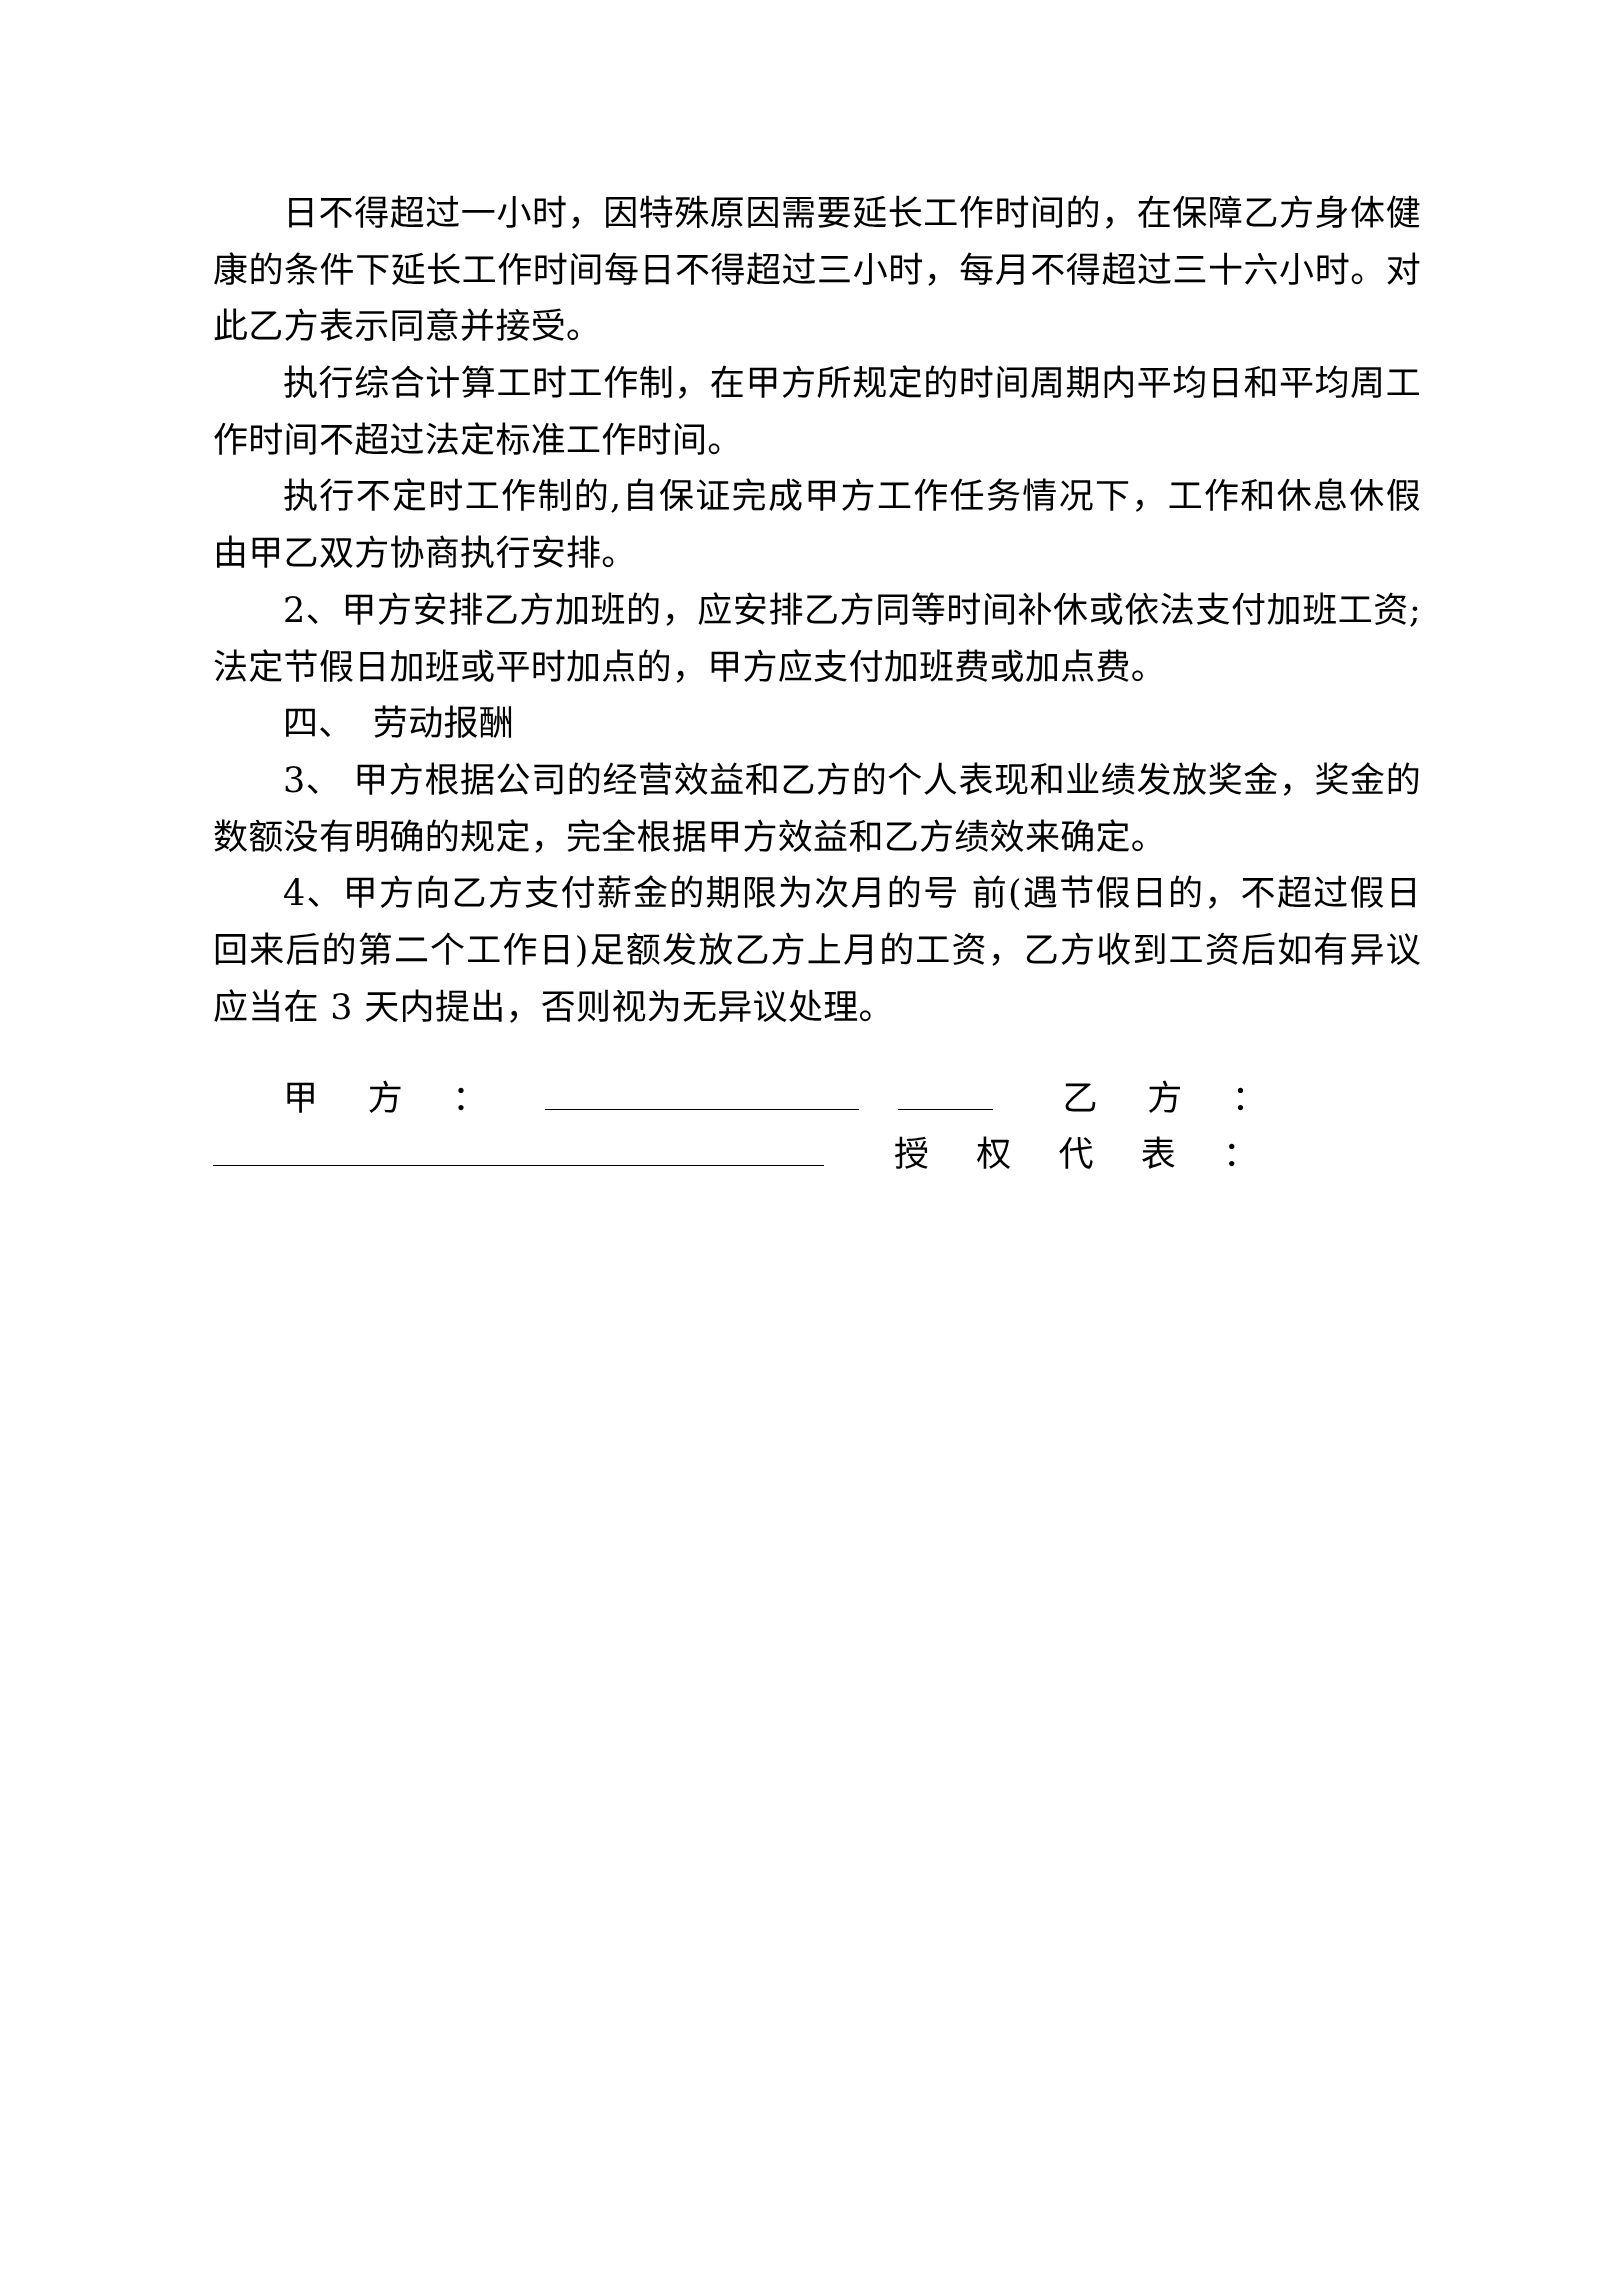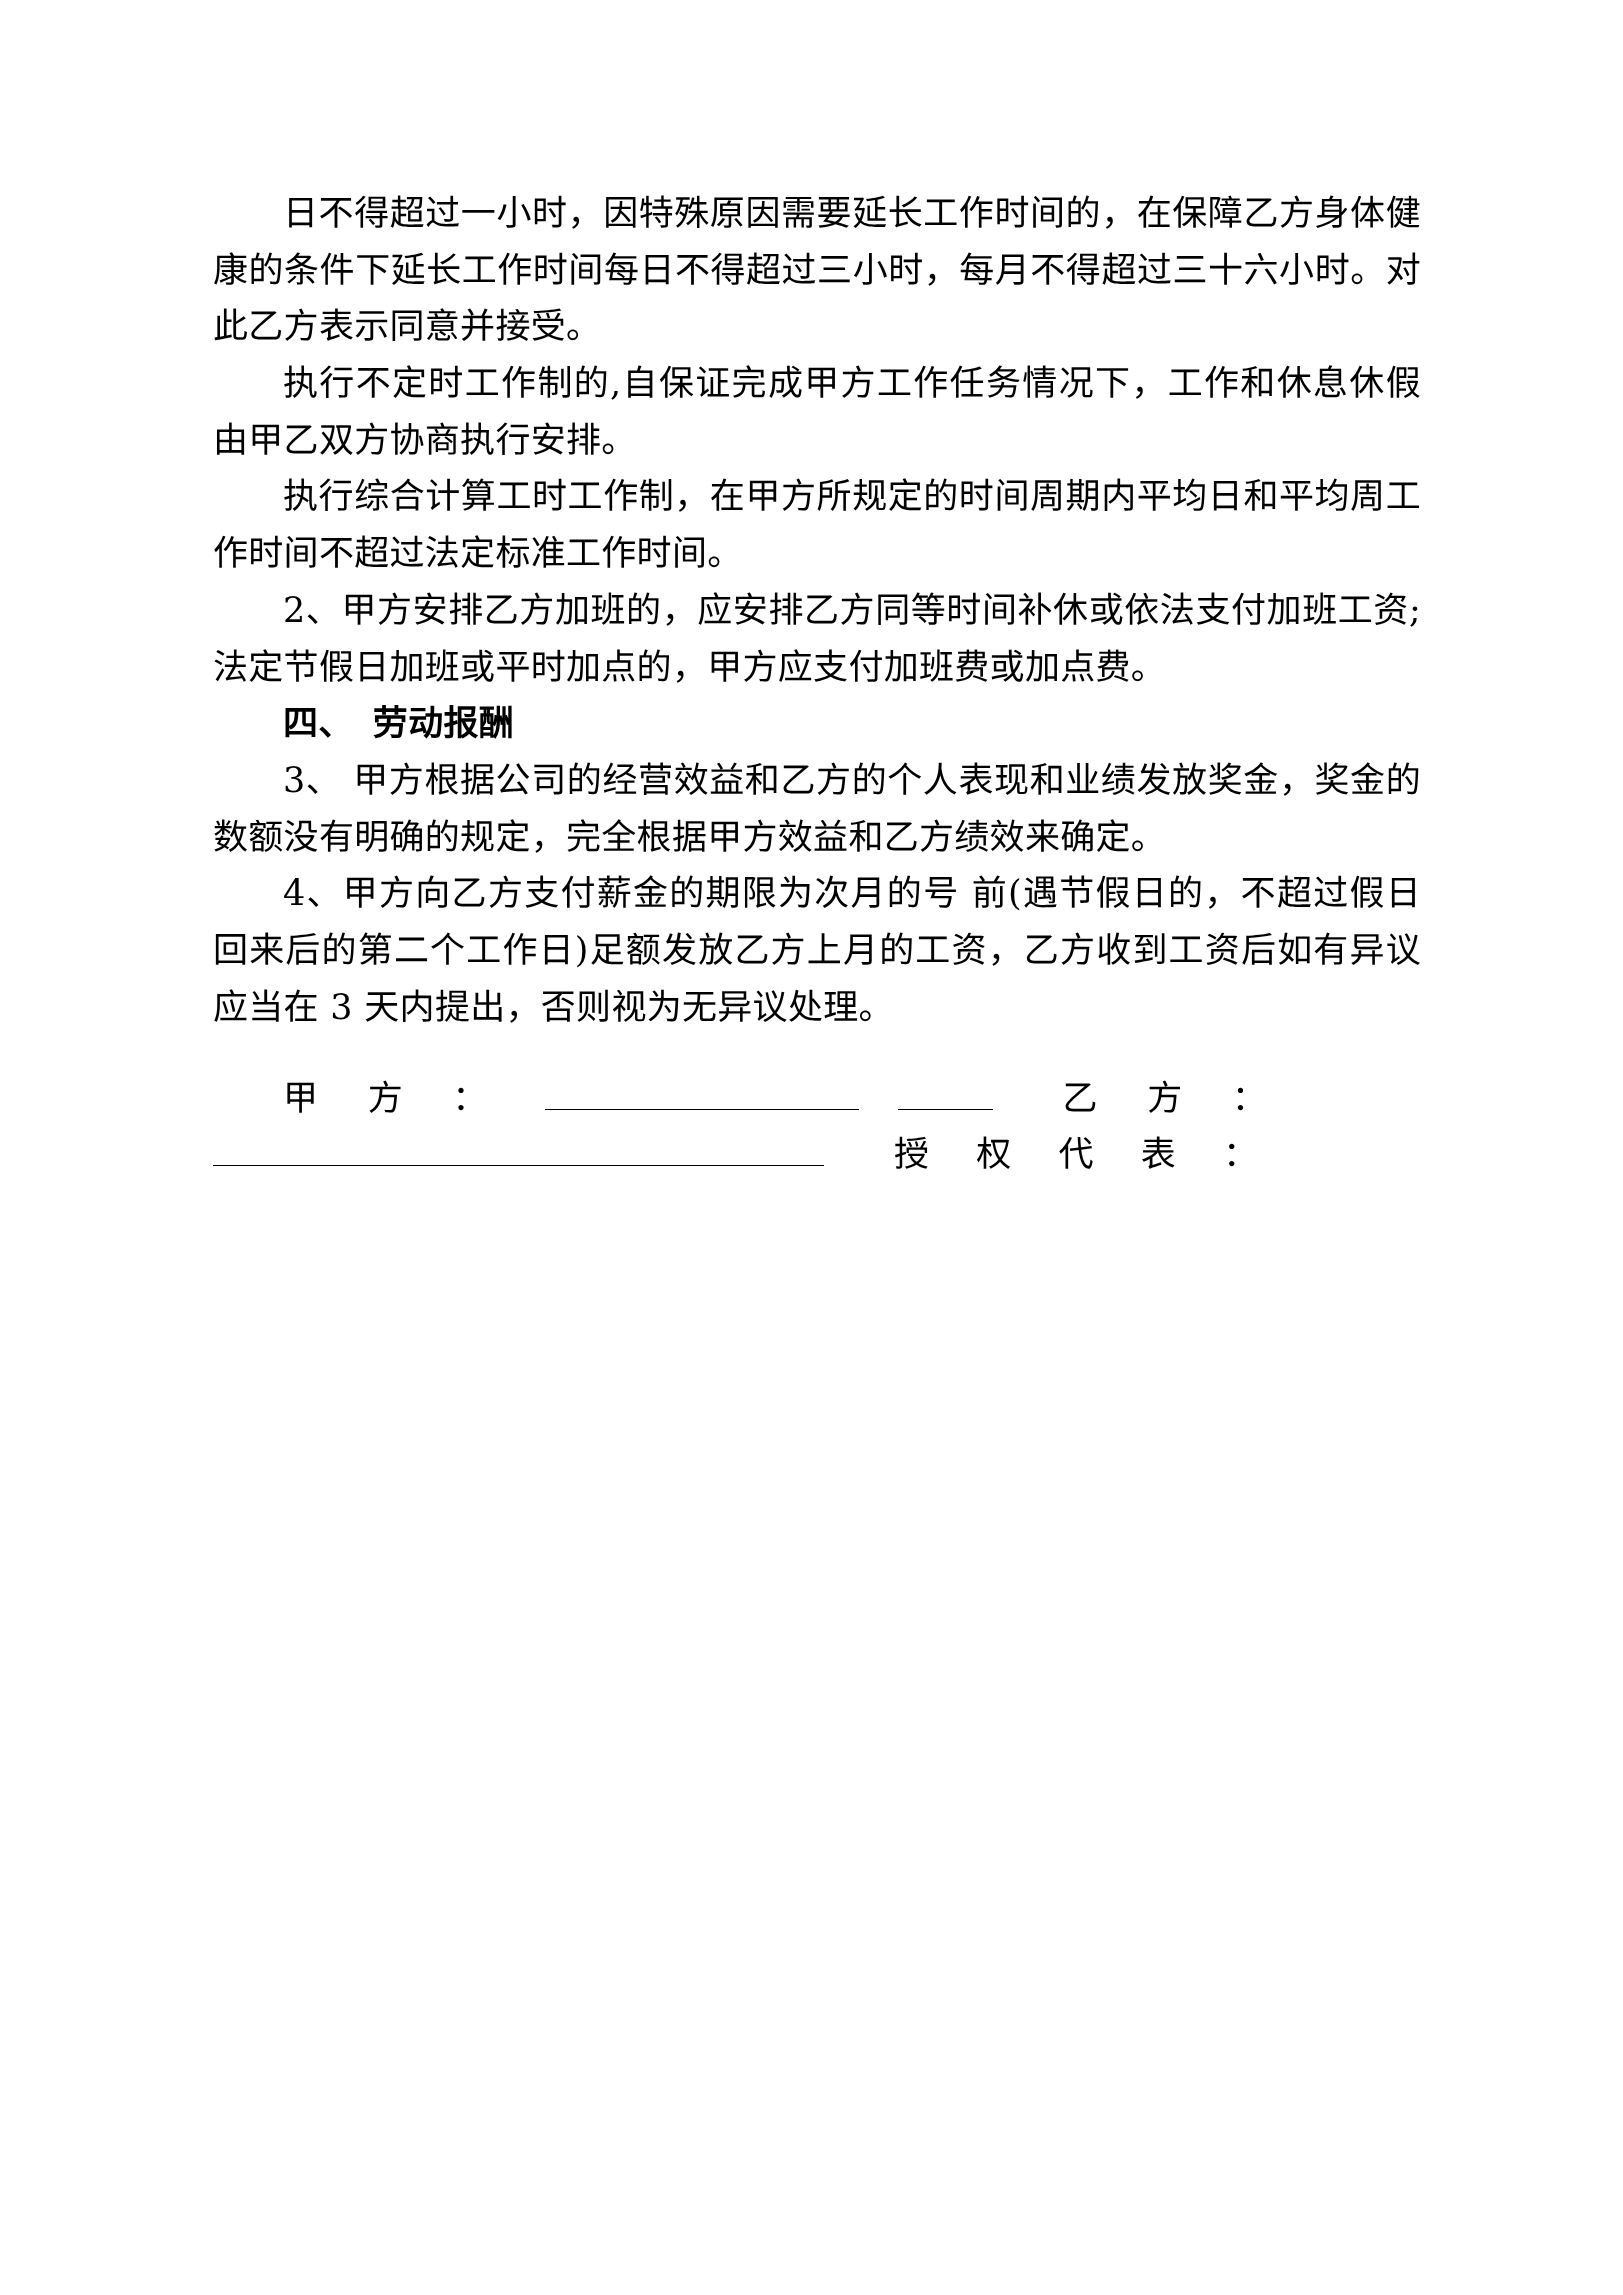--- a/index.html
+++ b/index.html
@@ -28,21 +28,20 @@
     text-align: justify;
     text-justify: inter-character;
   }
   .para {
     margin: 0 0 0 0;
     text-indent: 2em;
   }
   .heading {
     margin: 0;
     text-indent: 2em;
-    font-weight: bold;
   }
   .heading .sp {
     display: inline-block;
     width: 0.55em;
   }
   .blank-inline {
     display: inline-block;
     border-bottom: 1.7px solid #000;
     vertical-align: baseline;
     height: 0.95em;
@@ -89,23 +88,23 @@
   }
 </style>
 </head>
 <body>
 
 <div class="page">
   <div class="doc-body">
 
     <p class="para">日不得超过一小时，因特殊原因需要延长工作时间的，在保障乙方身体健康的条件下延长工作时间每日不得超过三小时，每月不得超过三十六小时。对此乙方表示同意并接受。</p>
 
+    <p class="para">执行综合计算工时工作制，在甲方所规定的时间周期内平均日和平均周工作时间不超过法定标准工作时间。</p>
+
     <p class="para">执行不定时工作制的,自保证完成甲方工作任务情况下，工作和休息休假由甲乙双方协商执行安排。</p>
-
-    <p class="para">执行综合计算工时工作制，在甲方所规定的时间周期内平均日和平均周工作时间不超过法定标准工作时间。</p>
 
     <p class="para">2、甲方安排乙方加班的，应安排乙方同等时间补休或依法支付加班工资;法定节假日加班或平时加点的，甲方应支付加班费或加点费。</p>
 
     <p class="heading">
       <span>四、</span><span class="sp"></span><span>劳动报酬</span>
     </p>
 
 
     <p class="para">3、 甲方根据公司的经营效益和乙方的个人表现和业绩发放奖金，奖金的数额没有明确的规定，完全根据甲方效益和乙方绩效来确定。</p>
 

